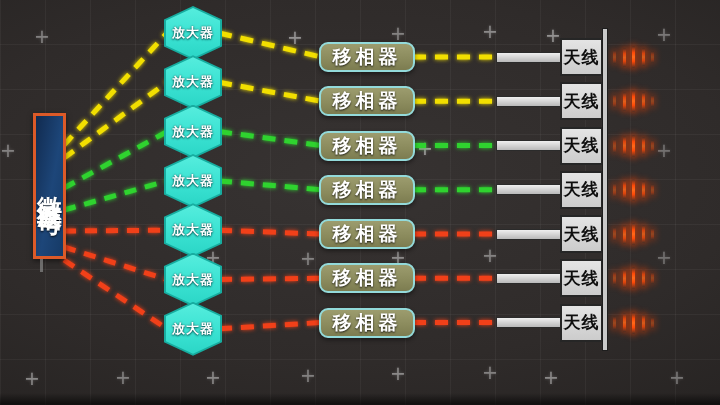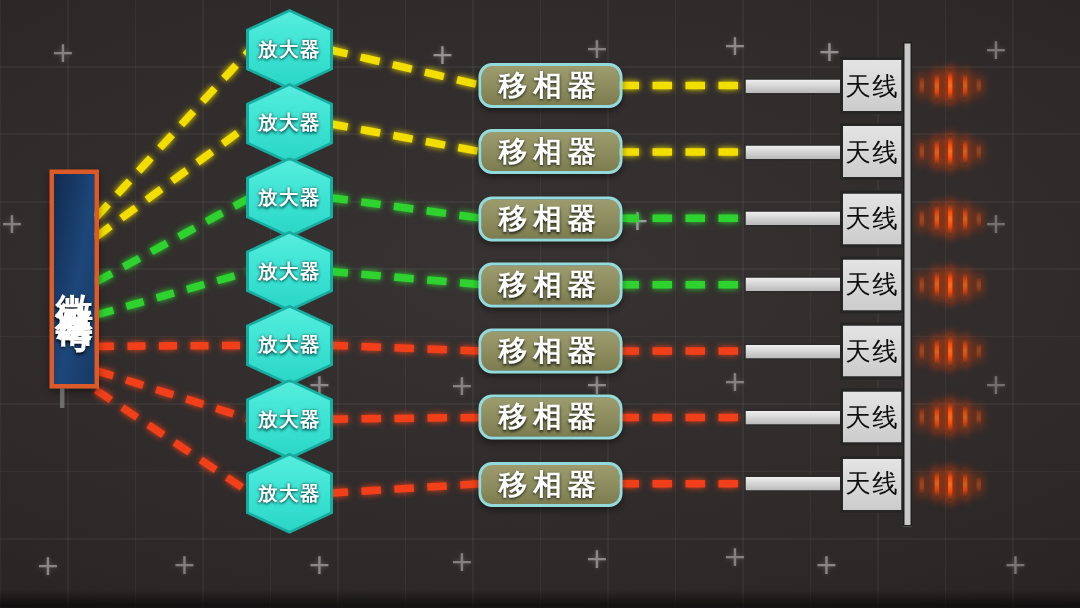--- a/index.html
+++ b/index.html
@@ -35,21 +35,21 @@
     border:2px solid #93dada;border-radius:9px;
     background:linear-gradient(180deg,#9c9c6e 0%,#8a8a5c 60%,#7c7c50 100%);
     display:flex;align-items:center;justify-content:center;
     color:#fff;font-size:19px;font-weight:bold;letter-spacing:4px;
     text-shadow:0 1px 2px rgba(0,0,0,.8);box-shadow:0 2px 4px rgba(0,0,0,.45);}
   .feed{position:absolute;width:66px;height:11px;box-sizing:border-box;
     border:1px solid #2b2b2b;background:linear-gradient(180deg,#efefef,#b9b9b9);}
   .ant{position:absolute;width:43px;height:38px;box-sizing:border-box;
     border:2px solid #262626;background:linear-gradient(180deg,#e4e4e4,#cccccc);
     display:flex;align-items:center;justify-content:center;
-    color:#0e0e0e;font-size:17px;font-weight:normal;letter-spacing:1px;}
+    color:#0e0e0e;font-size:17px;font-weight:bold;letter-spacing:1px;}
   #backplane{position:absolute;left:602px;top:28px;width:6px;height:323px;box-sizing:border-box;
     border:1px solid #1e1e1e;background:#c9c9c9;}
   .emi{position:absolute;width:3px;border-radius:2px;}
 </style>
 </head>
 <body>
 
 <div id="stage">
   <div class="grid"></div>
   <div id="crosses">

